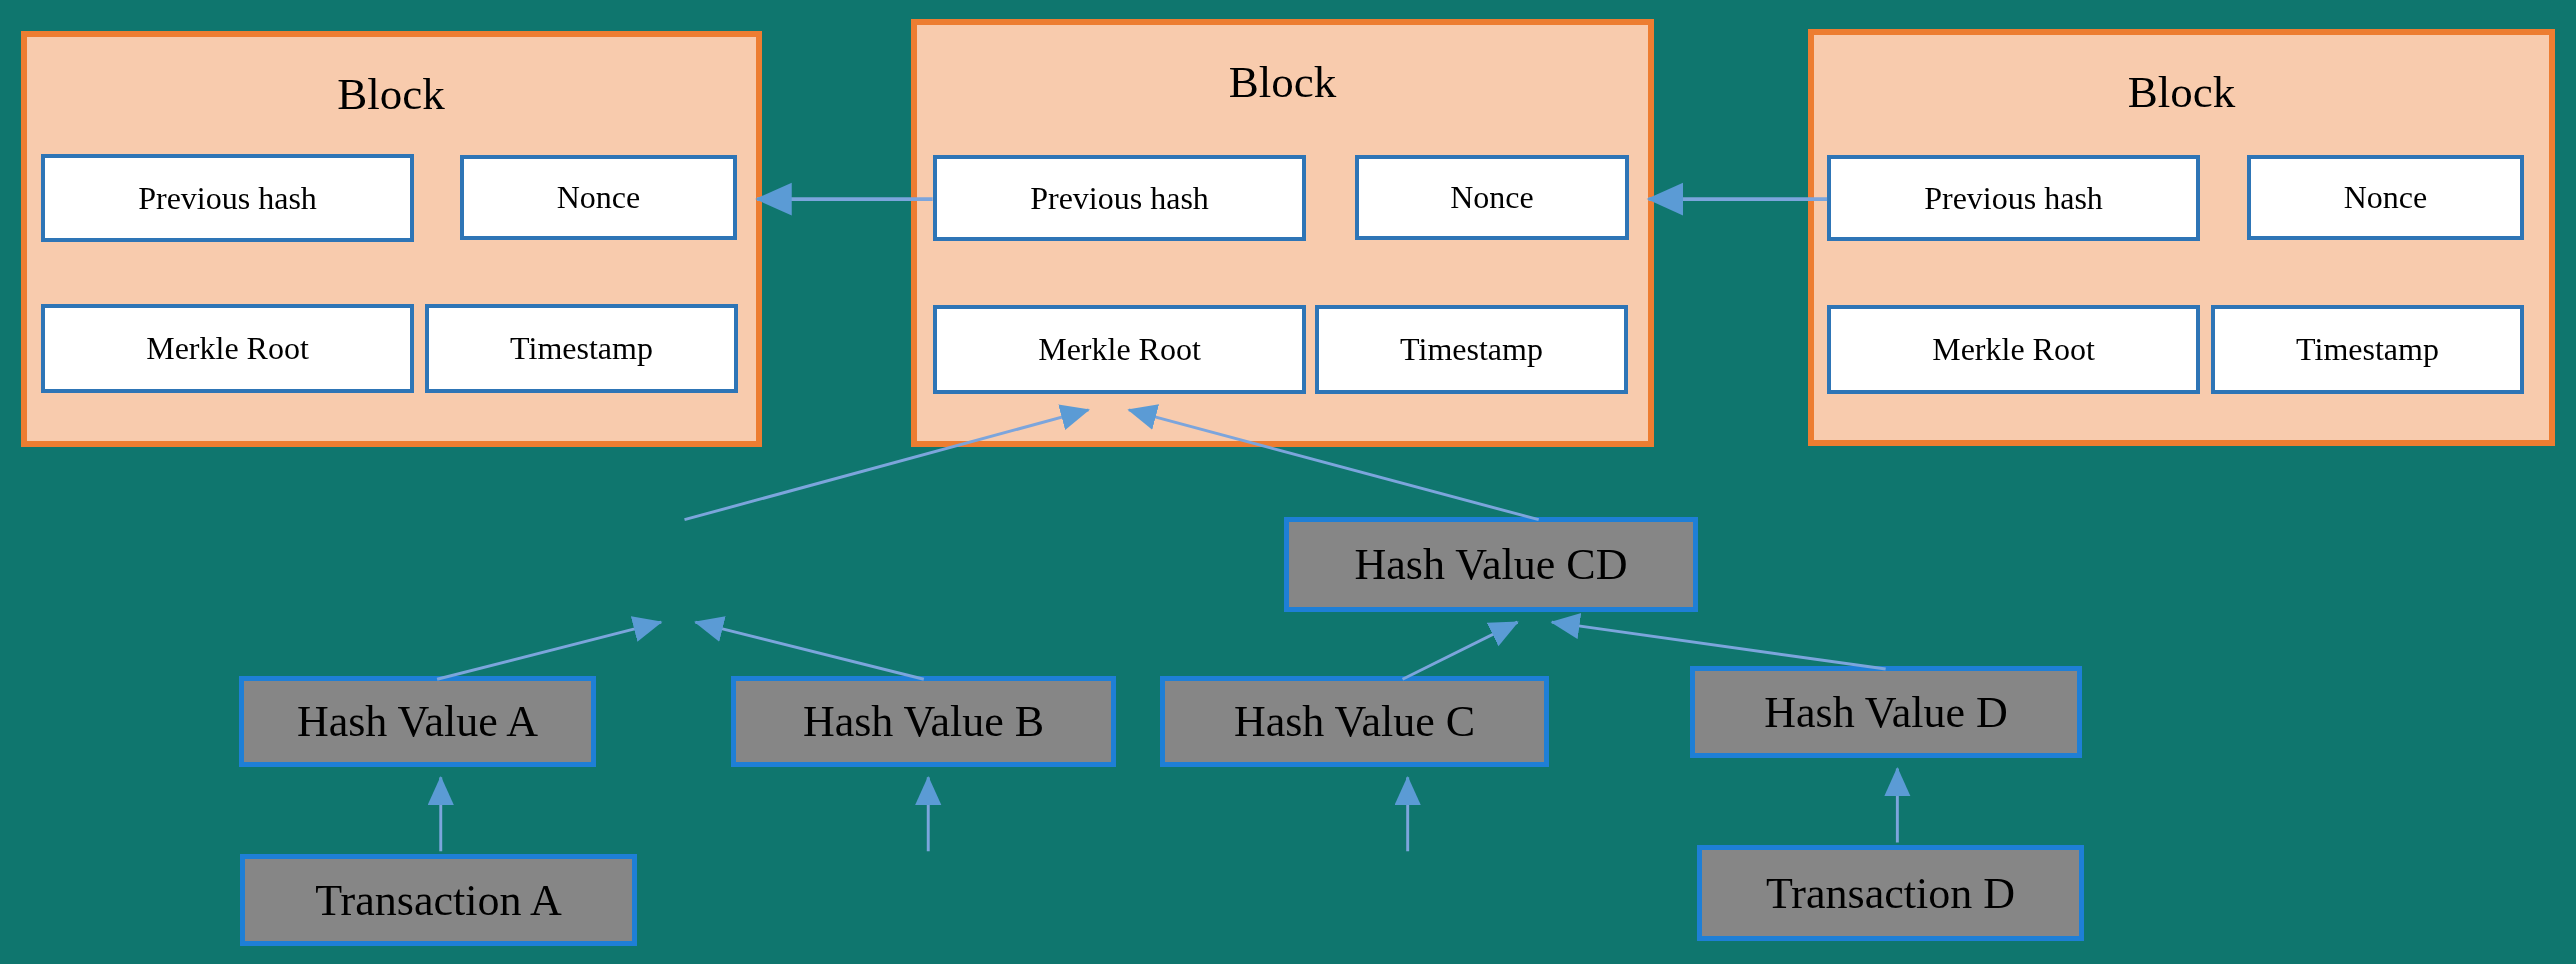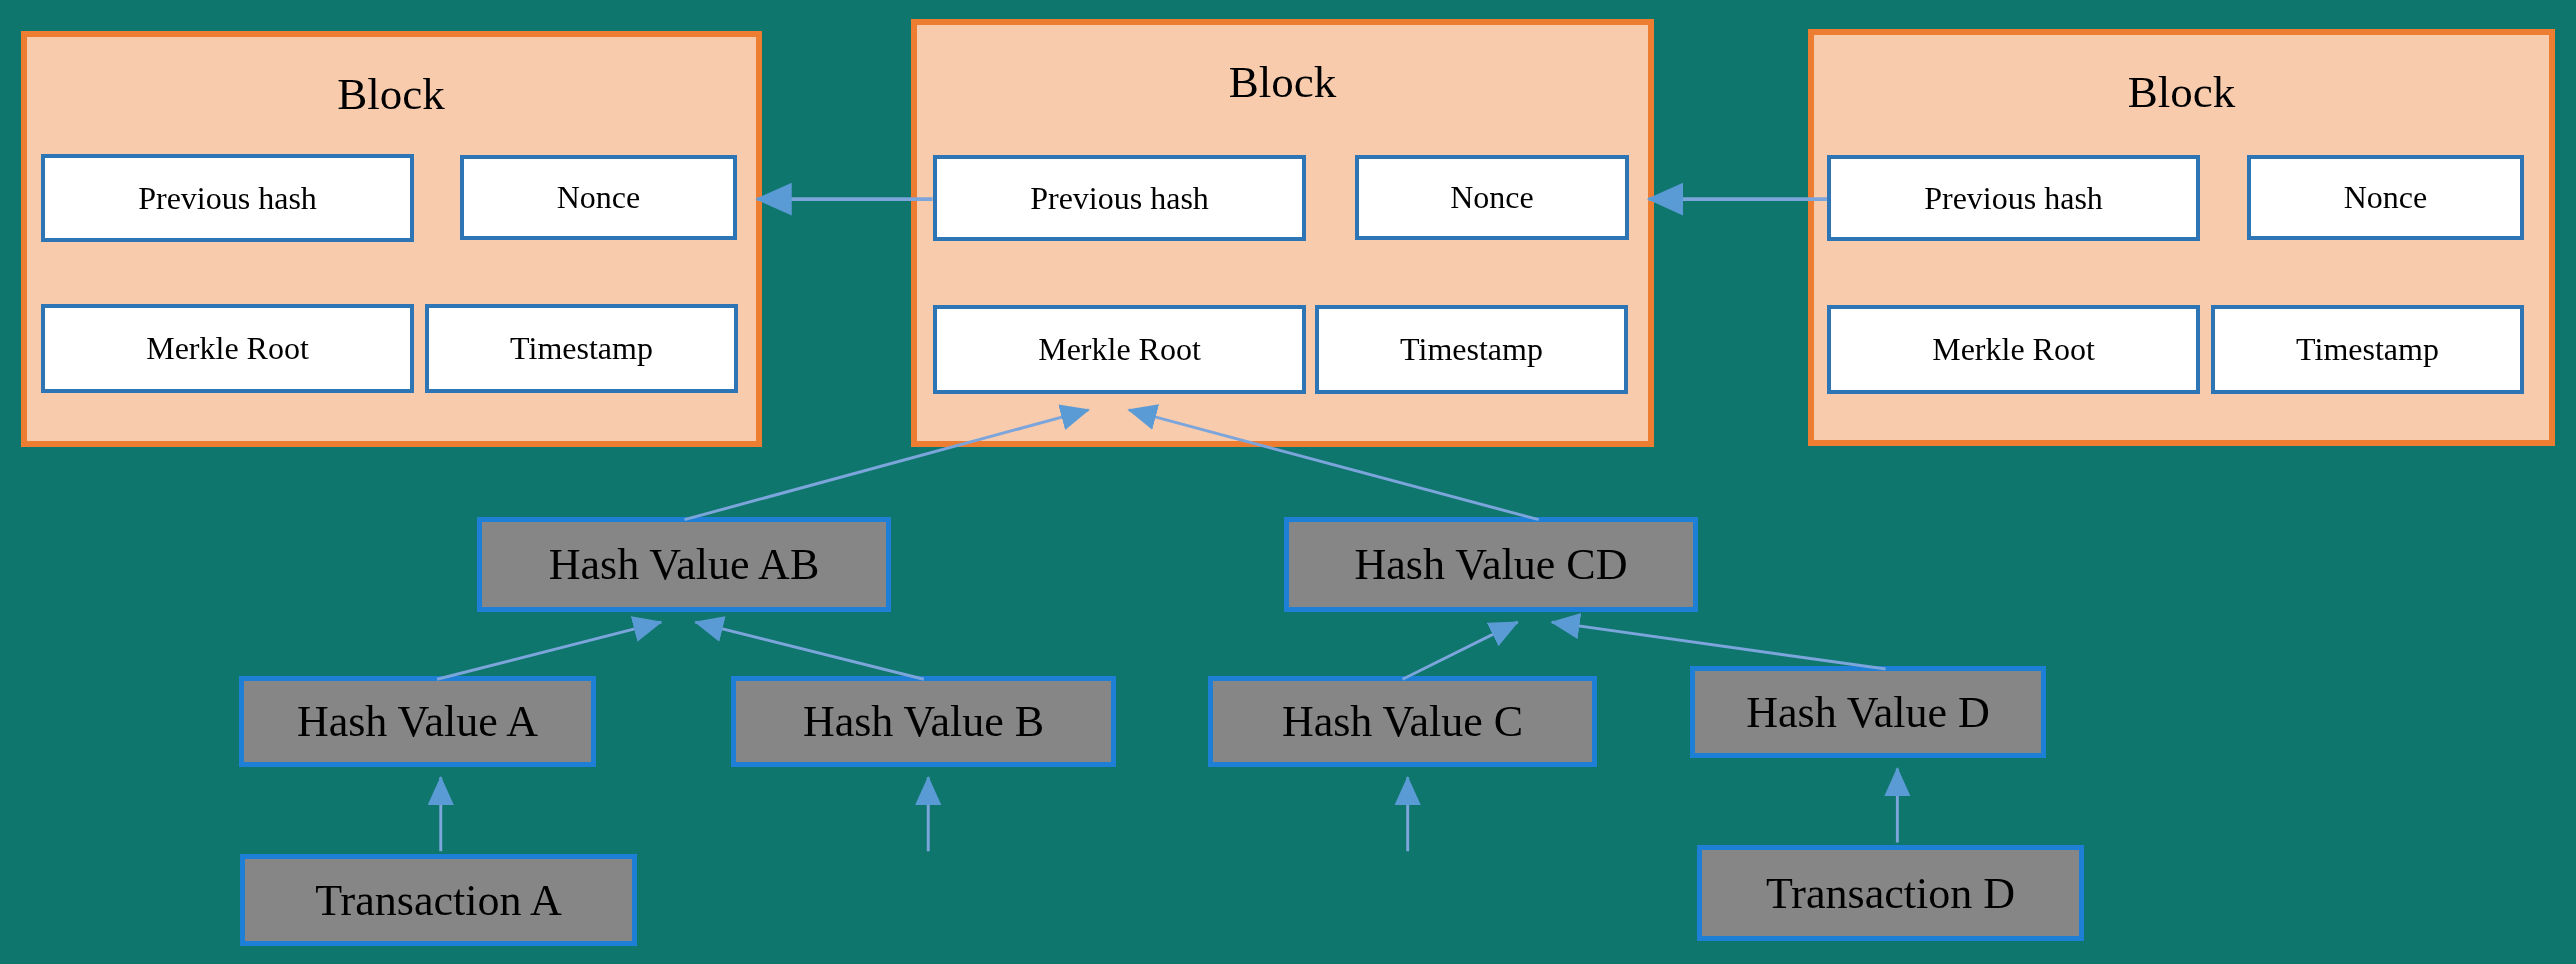--- a/index.html
+++ b/index.html
@@ -71,27 +71,26 @@
   <div class="field" style="left:933px;top:155px;width:373px;height:86px">Previous hash</div>
   <div class="field" style="left:1355px;top:155px;width:274px;height:85px">Nonce</div>
   <div class="field" style="left:933px;top:305px;width:373px;height:89px">Merkle Root</div>
   <div class="field" style="left:1315px;top:305px;width:313px;height:89px">Timestamp</div>
 
   <div class="field" style="left:1827px;top:155px;width:373px;height:86px">Previous hash</div>
   <div class="field" style="left:2247px;top:155px;width:277px;height:85px">Nonce</div>
   <div class="field" style="left:1827px;top:305px;width:373px;height:89px">Merkle Root</div>
   <div class="field" style="left:2211px;top:305px;width:313px;height:89px">Timestamp</div>
 
-  <div class="gnode" style="left:477px;top:517px;width:414px;height:95px">Hash Value AB</div>
   <div class="gnode" style="left:1284px;top:517px;width:414px;height:95px">Hash Value CD</div>
 
   <div class="gnode" style="left:239px;top:676px;width:357px;height:91px">Hash Value A</div>
   <div class="gnode" style="left:731px;top:676px;width:385px;height:91px">Hash Value B</div>
-  <div class="gnode" style="left:1208px;top:676px;width:389px;height:91px">Hash Value C</div>
-  <div class="gnode" style="left:1690px;top:666px;width:356px;height:92px">Hash Value D</div>
+  <div class="gnode" style="left:1160px;top:676px;width:389px;height:91px">Hash Value C</div>
+  <div class="gnode" style="left:1690px;top:666px;width:392px;height:92px">Hash Value D</div>
 
   <div class="gnode" style="left:240px;top:854px;width:397px;height:92px">Transaction A</div>
   <div class="gnode" style="left:1697px;top:845px;width:387px;height:96px">Transaction D</div>
 
   <svg class="overlay" viewBox="0 0 3519 1317">
     <defs>
       <marker id="arrow" markerWidth="13" markerHeight="11" refX="9.5" refY="4.5" orient="auto">
         <path d="M0,0 L10,4.5 L0,9 z" fill="#5B9BD5"></path>
       </marker>
     </defs>

